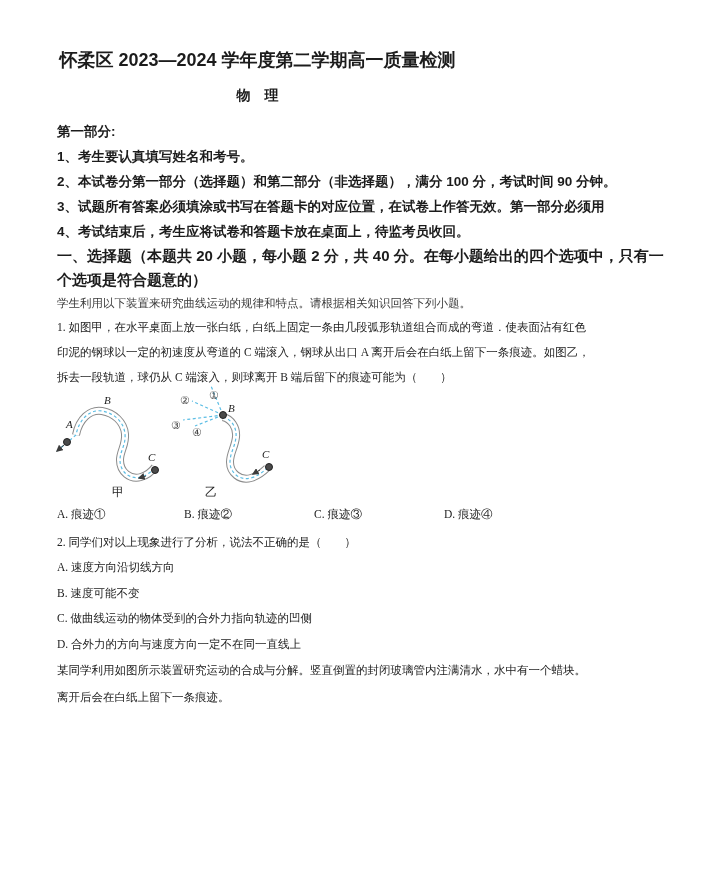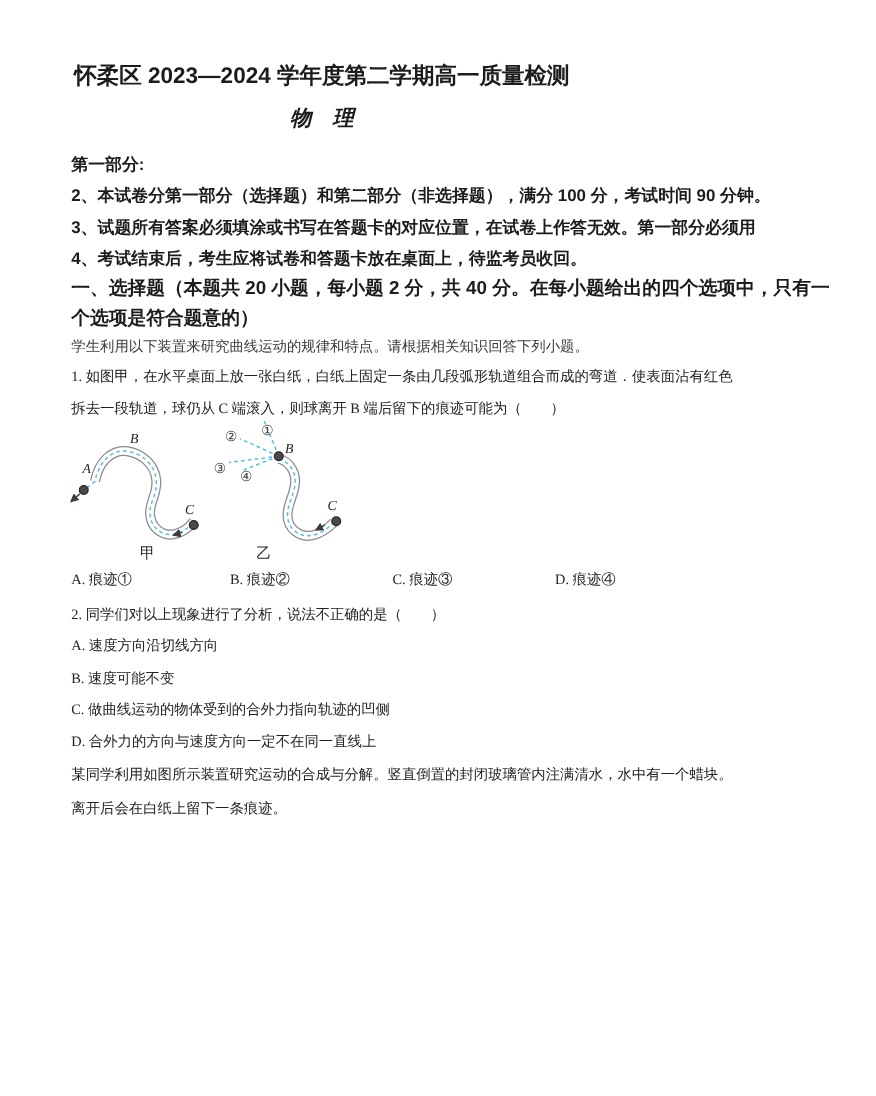--- a/index.html
+++ b/index.html
@@ -10,24 +10,23 @@
     color: #1c1c1c;
     overflow: hidden;
   }
   .page { width: 558px; min-height: 877px; padding: 47px 56px 0 57px; }
   .title {
     font-size: 18px; line-height: 26px; font-weight: bold;
     text-align: center; transform: translateX(-22px);
     font-family: "Liberation Sans", "DejaVu Sans", sans-serif;
   }
   .subject {
-    font-size: 17px; line-height: 24px; font-weight: bold;
+    font-size: 14px; line-height: 24px; font-weight: bold;
     text-align: center; transform: translateX(-22px); margin-top: 10px;
     font-family: "Liberation Sans", "DejaVu Sans", sans-serif;
-    font-style: italic;
   }
   .notice-heading { margin-top: 12px; }
   .bold-line {
     font-size: 13.5px; line-height: 25px; font-weight: bold;
     font-family: "Liberation Sans", "DejaVu Sans", sans-serif;
     white-space: nowrap;
   }
   .part-heading {
     font-size: 14px; line-height: 22px; font-weight: bold;
     text-align: center; transform: translateX(-48px);
@@ -59,30 +58,32 @@
 </style>
 </head>
 <body>
 
 <div class="page">
 
   <div class="title">怀柔区 2023—2024 学年度第二学期高一质量检测</div>
   <div class="subject">物　理</div>
 
   <div class="bold-line notice-heading">第一部分:</div>
+  <div class="bold-line">1、考生要认真填写姓名和考号。</div>
   <div class="bold-line">2、本试卷分第一部分（选择题）和第二部分（非选择题），满分 100 分，考试时间 90 分钟。</div>
   <div class="bold-line">3、试题所有答案必须填涂或书写在答题卡的对应位置，在试卷上作答无效。第一部分必须用</div>
   <div class="bold-line">4、考试结束后，考生应将试卷和答题卡放在桌面上，待监考员收回。</div>
 
   <div class="intro-line">一、选择题（本题共 20 小题，每小题 2 分，共 40 分。在每小题给出的四个选项中，只有一</div>
   <div class="intro-line">个选项是符合题意的）</div>
 
   <div class="preamble">学生利用以下装置来研究曲线运动的规律和特点。请根据相关知识回答下列小题。</div>
 
   <div class="body-line">1. 如图甲，在水平桌面上放一张白纸，白纸上固定一条由几段弧形轨道组合而成的弯道．使表面沾有红色</div>
+  <div class="body-line">印泥的钢球以一定的初速度从弯道的 C 端滚入，钢球从出口 A 离开后会在白纸上留下一条痕迹。如图乙，</div>
   <div class="body-line">拆去一段轨道，球仍从 C 端滚入，则球离开 B 端后留下的痕迹可能为（　　）</div>
 
   <div class="figure-wrap">
     <svg width="346" height="118" viewBox="0 0 346 118">
       <defs>
         <marker id="arrow" viewBox="0 0 10 10" refX="8" refY="5" markerWidth="7" markerHeight="7" orient="auto-start-reverse">
           <path d="M 0 0 L 10 5 L 0 10 z" fill="#3c3c3c"></path>
         </marker>
       </defs>
 

